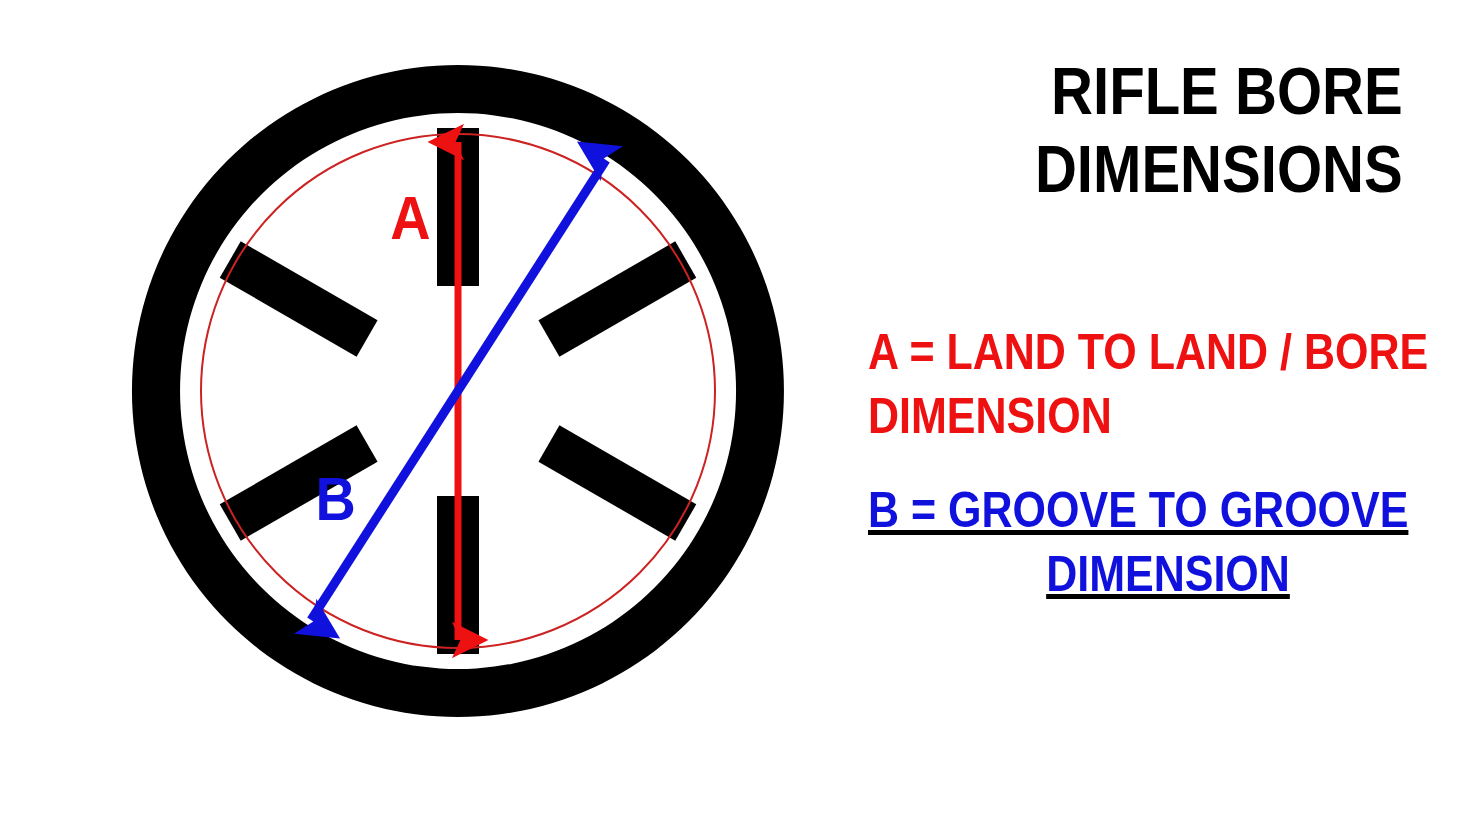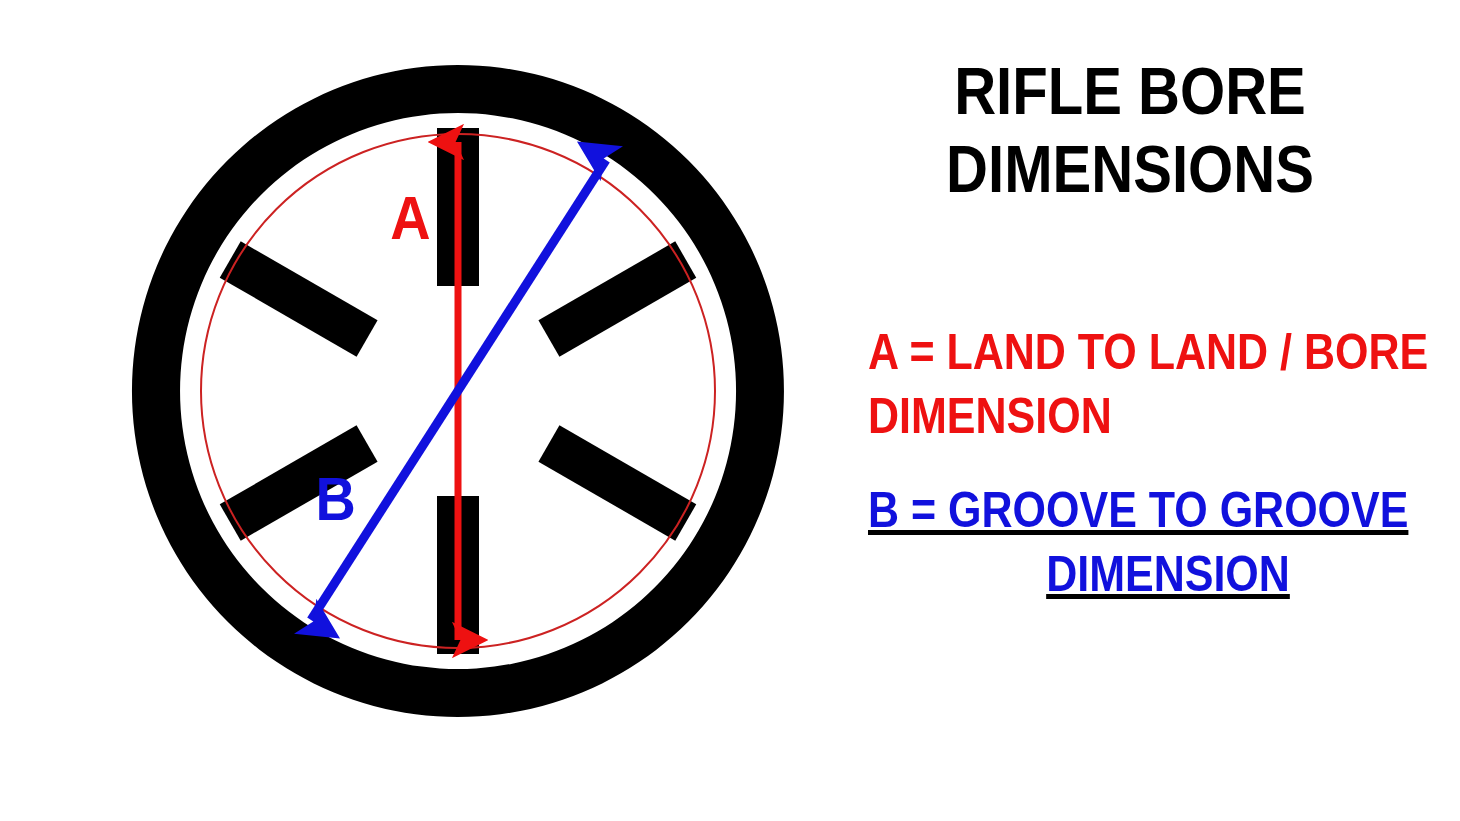--- a/index.html
+++ b/index.html
@@ -42,21 +42,21 @@
     top: 0px;
     width: 640px;
     height: 821px;
   }
 
   .title-block {
     position: absolute;
     left: 0px;
     top: 52px;
     width: 620px;
-    text-align: center;
+    text-align: right;
   }
   .title-line {
     font-family: "Liberation Sans Narrow", "Liberation Sans", sans-serif;
     font-weight: bold;
     font-size: 66px;
     line-height: 78px;
     letter-spacing: 0px;
     color: #000000;
     transform: scaleX(0.88);
     transform-origin: center center;

